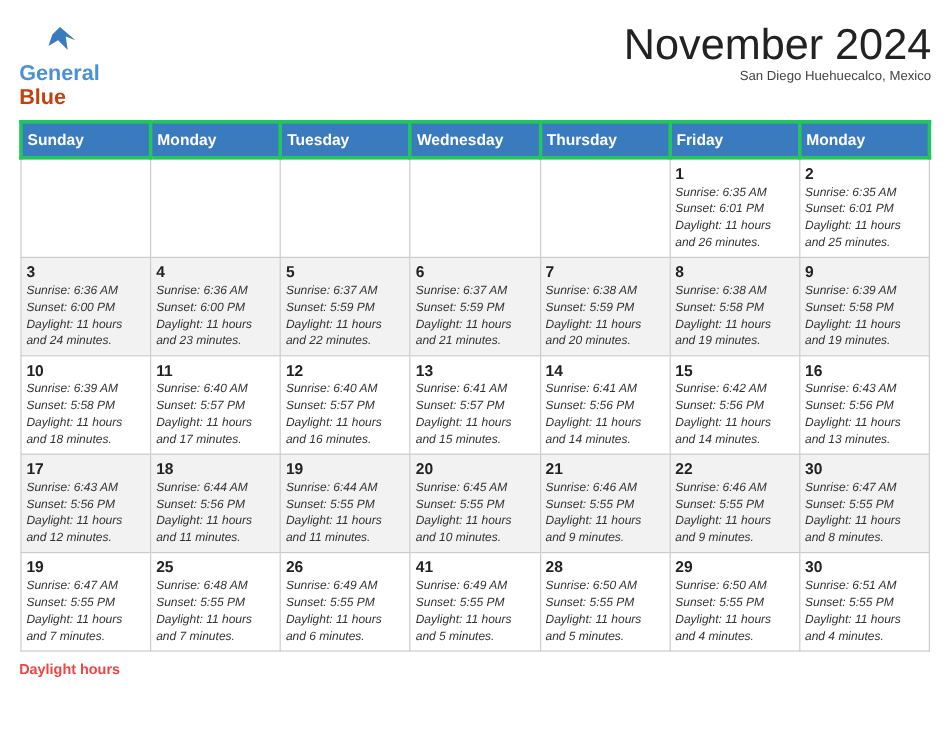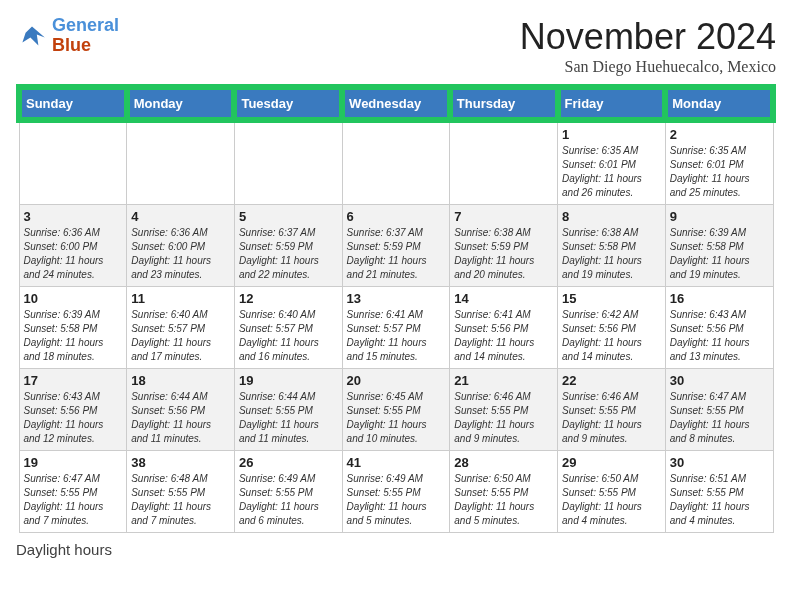--- a/index.html
+++ b/index.html
@@ -13,20 +13,21 @@
     .header {
       display: flex;
       justify-content: space-between;
       align-items: flex-start;
       margin-bottom: 8px;
     }
     .logo {
       display: flex;
       align-items: center;
       gap: 4px;
+      flex-direction: column;
     }
     .logo-text {
       font-size: 18px;
       font-weight: bold;
       color: #333;
       line-height: 1.1;
     }
     .logo-text span { color: #4a90d9; }
     .logo-bird {
       width: 32px;
@@ -34,37 +35,36 @@
     }
     .title-block {
       text-align: right;
     }
     .month-title {
       font-size: 36px;
       font-weight: normal;
       color: #222;
     }
     .subtitle {
-      font-size: 16px;
+      font-size: 11px;
       color: #444;
-      font-family: Liberation Serif, serif;
     }
     .calendar {
       width: 100%;
       border-collapse: collapse;
       font-size: 11px;
     }
     .calendar th {
       background: #3a7abf;
       color: #fff;
       padding: 6px 4px;
       text-align: left;
       font-size: 13px;
       font-weight: bold;
-      border: 6px solid #22c55e;
+      border: 3px solid #22c55e;
     }
     .calendar td {
       border: 1px solid #ccc;
       vertical-align: top;
       padding: 4px;
       width: calc(100% / 7);
       min-height: 80px;
       background: #fff;
     }
     .calendar tr:nth-child(even) td {
@@ -80,22 +80,23 @@
       color: #333;
       font-size: 10px;
       line-height: 1.4;
       font-style: italic;
     }
     .empty-cell {
       background: #fff !important;
     }
     .footer {
       margin-top: 8px;
-      font-size: 15px;
-      color: #404040;
+      font-size: 12px;
+      color: #ef4444;
+      font-weight: bold;
     }
   </style>
 </head>
 <body>
 
 <div class="header">
   <div class="logo">
     <svg class="logo-bird" viewBox="0 0 40 40">
       <polygon points="20,8 36,22 26,18 28,32 18,22 8,28 12,16" fill="#3a7abf"></polygon>
     </svg>
@@ -227,21 +228,21 @@
           <div class="day-number">30</div>
           <div class="day-info">Sunrise: 6:47 AM<br>Sunset: 5:55 PM<br>Daylight: 11 hours and 8 minutes.</div>
         </td>
       </tr>
       <tr>
         <td>
           <div class="day-number">19</div>
           <div class="day-info">Sunrise: 6:47 AM<br>Sunset: 5:55 PM<br>Daylight: 11 hours and 7 minutes.</div>
         </td>
         <td>
-          <div class="day-number">38</div>
+          <div class="day-number">25</div>
           <div class="day-info">Sunrise: 6:48 AM<br>Sunset: 5:55 PM<br>Daylight: 11 hours and 7 minutes.</div>
         </td>
         <td>
           <div class="day-number">26</div>
           <div class="day-info">Sunrise: 6:49 AM<br>Sunset: 5:55 PM<br>Daylight: 11 hours and 6 minutes.</div>
         </td>
         <td>
           <div class="day-number">41</div>
           <div class="day-info">Sunrise: 6:49 AM<br>Sunset: 5:55 PM<br>Daylight: 11 hours and 5 minutes.</div>
         </td>

